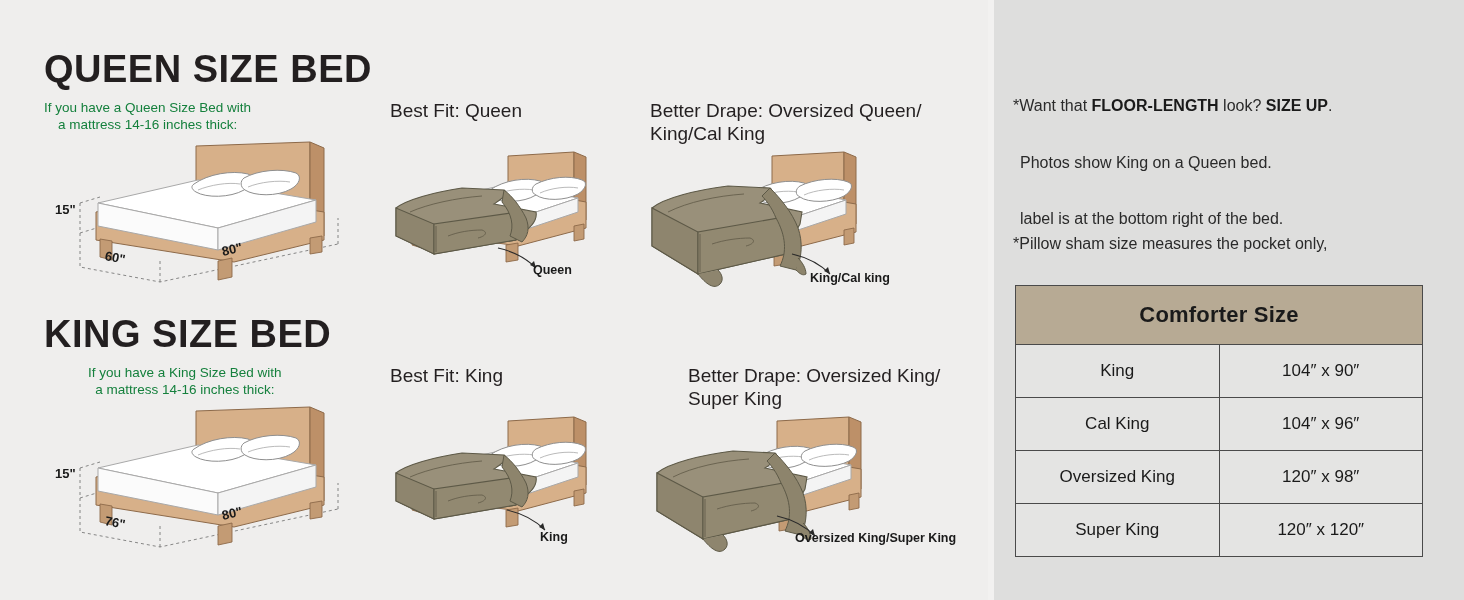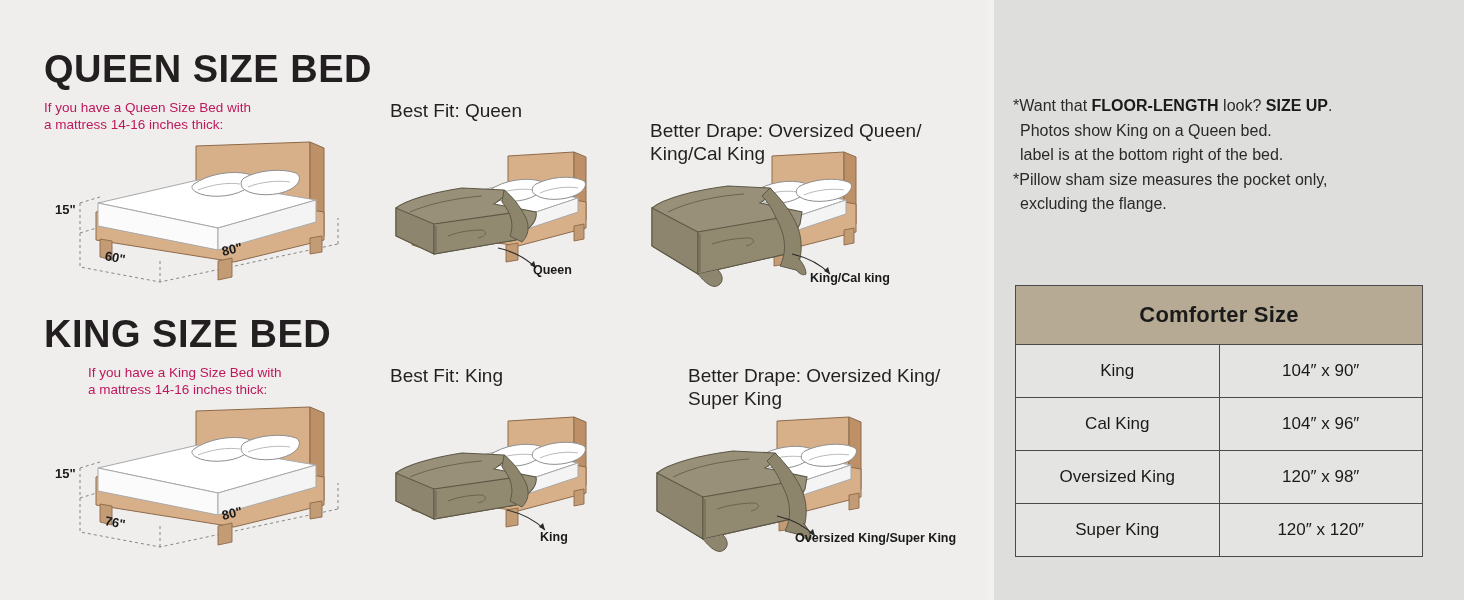--- a/index.html
+++ b/index.html
@@ -31,22 +31,23 @@
     font-size:38px;
     font-weight:bold;
     letter-spacing:0.5px;
     color:#231f20;
     white-space:nowrap;
   }
   .section-sub{
     position:absolute;
     font-size:13.5px;
     line-height:17px;
-    color:#be185d;
+    color:#15803d;
     white-space:pre-line;
+    text-align:center;
   }
   .col-caption{
     position:absolute;
     font-size:19px;
     line-height:23px;
     color:#231f20;
     white-space:pre-line;
   }
 
   
@@ -72,21 +73,21 @@
   }
   .dim.rot-a{transform:rotate(11deg);transform-origin:left center;}
   .dim.rot-b{transform:rotate(-13deg);transform-origin:left center;}
 
   
   .notes{
     position:absolute;left:1013px;top:94px;width:430px;
     font-size:16px;line-height:24.5px;color:#2a2a2a;
   }
   .notes .note{display:block;margin:0;padding:0;text-indent:0;}
-  .notes .note .cont{display:block;padding-left:7px;}
+  .notes .note .cont{display:block;padding-left:7px;margin-top:32px;}
   .notes b{font-weight:bold;color:#1a1a1a;}
 
   
   .size-table{
     position:absolute;left:1015px;top:285px;width:408px;
     border-collapse:collapse;
     border:1px solid #4a4a4a;
     table-layout:fixed;
   }
   .size-table th,.size-table td{
@@ -189,21 +190,21 @@
         <path d="M58 76 L58 102" fill="none" stroke="#655f4c" stroke-width="0.9"></path>
       </svg>
     </div>
 
     <svg class="bed" style="left:496px;top:246px;" width="70" height="30" viewBox="0 0 70 30">
       <path d="M2 2 C20 6, 32 14, 40 22" fill="none" stroke="#2a2a2a" stroke-width="1.1"></path>
       <polygon points="40,22 34,19 38,15" fill="#2a2a2a"></polygon>
     </svg>
     <div class="callout" style="left:533px;top:263px;">Queen</div>
 
-    <div class="col-caption" style="left:650px;top:99px;margin-top:20px;">Better Drape: Oversized Queen/
+    <div class="col-caption" style="left:650px;top:99px;">Better Drape: Oversized Queen/
  King/Cal King</div>
     <div class="bed" style="left:640px;top:150px;">
       <svg width="260" height="145" viewBox="0 0 260 145">
 
         <polygon points="132,6 204,2 204,70 132,74" fill="#d7b089" stroke="#8d6a4a" stroke-width="1"></polygon>
         <polygon points="204,2 216,7 216,74 204,70" fill="#bd9068" stroke="#8d6a4a" stroke-width="1"></polygon>
 
         <polygon points="34,58 132,40 216,54 216,82 146,100 34,84" fill="#d7b089" stroke="#8d6a4a" stroke-width="1"></polygon>
         <polygon points="134,99 146,97 146,114 134,116" fill="#c39b74" stroke="#8d6a4a" stroke-width="0.9"></polygon>
         <polygon points="204,80 214,78 214,93 204,95" fill="#c39b74" stroke="#8d6a4a" stroke-width="0.9"></polygon>

